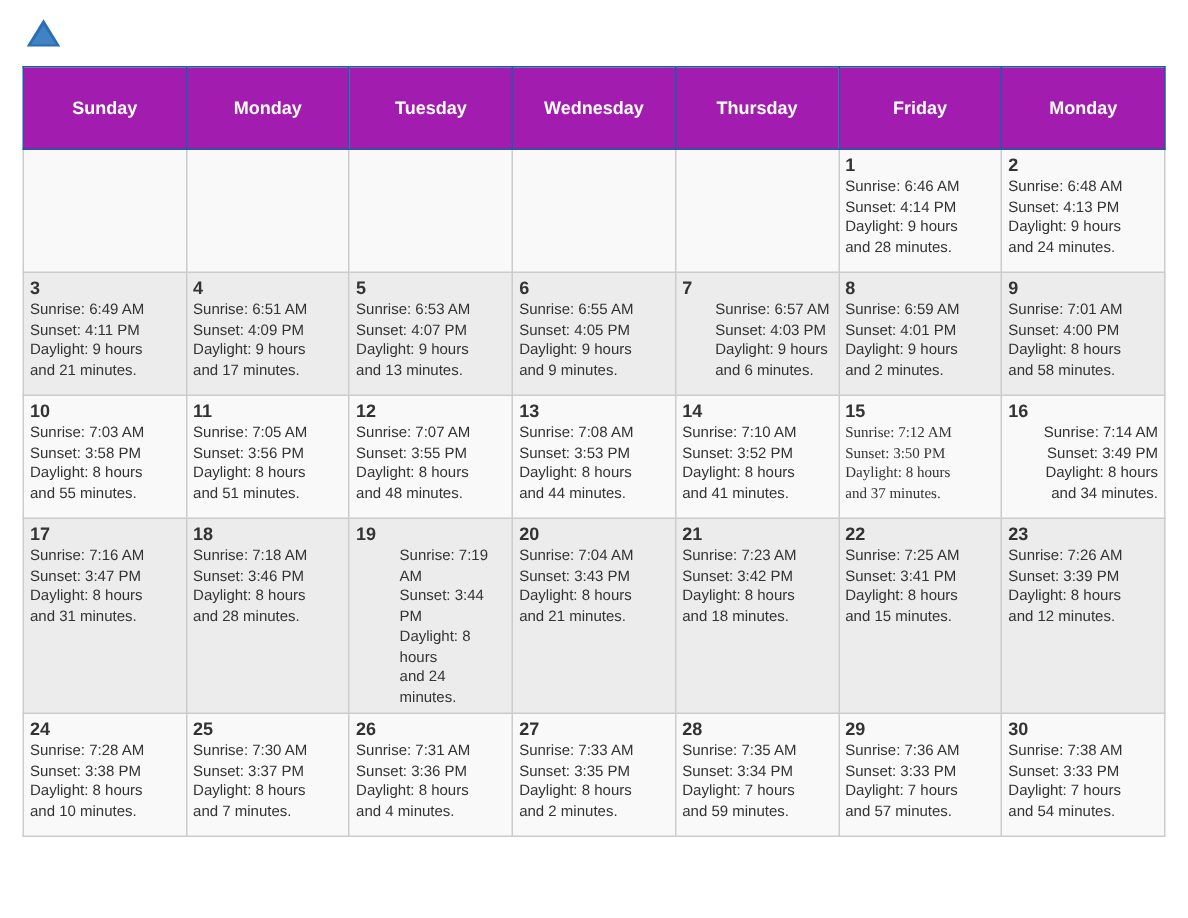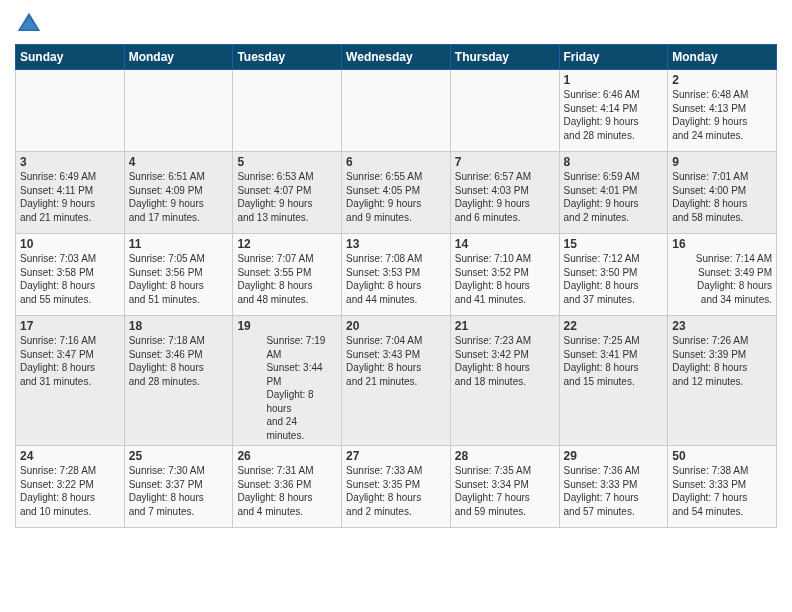--- a/index.html
+++ b/index.html
@@ -49,26 +49,26 @@
       font-size: 14px;
       color: #444;
       font-style: italic;
     }
     table {
       width: 100%;
       border-collapse: collapse;
       table-layout: fixed;
     }
     thead tr th {
-      background: #0c4a6e;
+      background: #a21caf;
       color: #fff;
       font-size: 12px;
       font-weight: bold;
-      padding: 5px 4px;
-      text-align: left;
+      padding: 20px 4px;
+      text-align: center;
       border: 1px solid #1a5da5;
     }
     tbody tr td {
       border: 1px solid #ccc;
       vertical-align: top;
       padding: 3px 4px;
       font-size: 10px;
       color: #333;
       height: 82px;
     }
@@ -172,21 +172,21 @@
           </td>
           <td>
             <span class="day-num">6</span>
             <div class="day-info" style="white-space: pre-line;">Sunrise: 6:55 AM
 Sunset: 4:05 PM
 Daylight: 9 hours
 and 9 minutes.</div>
           </td>
           <td>
             <span class="day-num">7</span>
-            <div class="day-info" style="white-space: pre-line;">Sunrise: 6:57 AM
+            <div class="day-info" style="white-space: pre-line; margin-left: 22px;">Sunrise: 6:57 AM
 Sunset: 4:03 PM
 Daylight: 9 hours
 and 6 minutes.</div>
           </td>
           <td>
             <span class="day-num">8</span>
             <div class="day-info" style="white-space: pre-line;">Sunrise: 6:59 AM
 Sunset: 4:01 PM
 Daylight: 9 hours
 and 2 minutes.</div>
@@ -230,21 +230,21 @@
           </td>
           <td>
             <span class="day-num">14</span>
             <div class="day-info" style="white-space: pre-line;">Sunrise: 7:10 AM
 Sunset: 3:52 PM
 Daylight: 8 hours
 and 41 minutes.</div>
           </td>
           <td>
             <span class="day-num">15</span>
-            <div class="day-info" style="white-space: pre-line;">Sunrise: 7:12 AM
+            <div class="day-info" style="white-space: pre-line; font-family: Liberation Serif, serif;">Sunrise: 7:12 AM
 Sunset: 3:50 PM
 Daylight: 8 hours
 and 37 minutes.</div>
           </td>
           <td>
             <span class="day-num">16</span>
             <div class="day-info" style="white-space: pre-line; text-align: right;">Sunrise: 7:14 AM
 Sunset: 3:49 PM
 Daylight: 8 hours
 and 34 minutes.</div>
@@ -298,21 +298,21 @@
             <div class="day-info" style="white-space: pre-line;">Sunrise: 7:26 AM
 Sunset: 3:39 PM
 Daylight: 8 hours
 and 12 minutes.</div>
           </td>
         </tr>
         <tr>
           <td>
             <span class="day-num">24</span>
             <div class="day-info" style="white-space: pre-line;">Sunrise: 7:28 AM
-Sunset: 3:22 PM
+Sunset: 3:38 PM
 Daylight: 8 hours
 and 10 minutes.</div>
           </td>
           <td>
             <span class="day-num">25</span>
             <div class="day-info" style="white-space: pre-line;">Sunrise: 7:30 AM
 Sunset: 3:37 PM
 Daylight: 8 hours
 and 7 minutes.</div>
           </td>
@@ -338,21 +338,21 @@
 and 59 minutes.</div>
           </td>
           <td>
             <span class="day-num">29</span>
             <div class="day-info" style="white-space: pre-line;">Sunrise: 7:36 AM
 Sunset: 3:33 PM
 Daylight: 7 hours
 and 57 minutes.</div>
           </td>
           <td>
-            <span class="day-num">50</span>
+            <span class="day-num">30</span>
             <div class="day-info" style="white-space: pre-line;">Sunrise: 7:38 AM
 Sunset: 3:33 PM
 Daylight: 7 hours
 and 54 minutes.</div>
           </td>
         </tr>
       </tbody>
   </table>
 </div>
 

